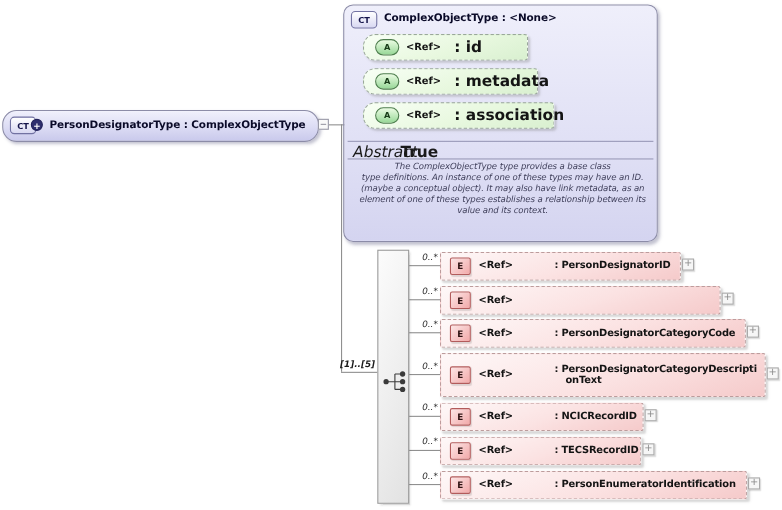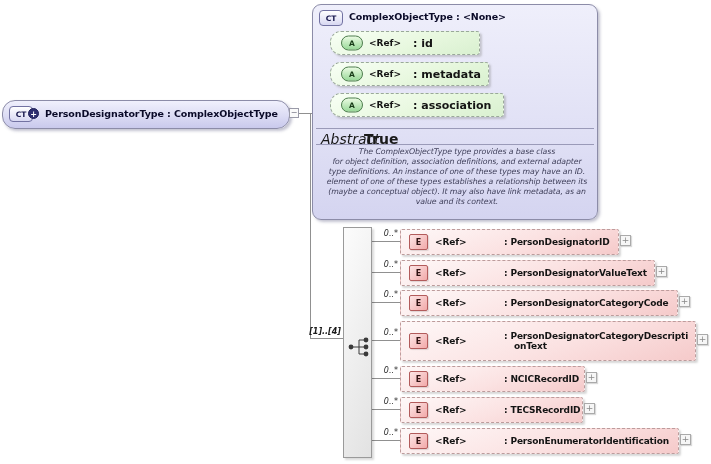--- a/index.html
+++ b/index.html
@@ -67,21 +67,21 @@
   .a-badge{
     position:absolute;left:10px;top:50%;transform:translateY(-50%);
     width:22px;height:15px;border:1px solid #4d7d4d;border-radius:8px;box-sizing:border-box;
     background:linear-gradient(180deg,#eafbe2,#98d898);
     color:#173a17;font-size:7.5px;font-weight:bold;
     display:flex;align-items:center;justify-content:center;
   }
   .attr-row .ref{position:absolute;left:38px;top:50%;transform:translateY(-50%);
     font-size:9px;font-weight:bold;color:#141414;white-space:nowrap;}
   .attr-row .name{position:absolute;left:82px;top:50%;transform:translateY(-50%);
-    font-size:11px;font-weight:bold;color:#141414;white-space:nowrap;}
+    font-size:14px;font-weight:bold;color:#141414;white-space:nowrap;}
 
   
   .elem-row{
     position:absolute;z-index:3;left:400px;height:24px;
     border:1px dashed #bc9c9c;border-radius:2px;
     background:linear-gradient(160deg,#fef8f8 0%,#fbe2e2 55%,#f5caca 100%);
     box-shadow:2px 2px 2px rgba(140,140,140,.35);
   }
   .e-badge{
     position:absolute;left:8px;top:50%;transform:translateY(-50%);
@@ -158,24 +158,23 @@
     <span class="ct-badge">
       <span>CT</span>
     </span>
     <span class="type-title">ComplexObjectType : &lt;None&gt;</span>
     <div class="sep" style="top:123px"></div>
     <span class="abstract-label">Abstract</span>
     <span class="abstract-value">True</span>
     <div class="sep" style="top:139px"></div>
     <div class="desc">
       <div>The ComplexObjectType type provides a base class</div>
-      <div>for object definition, association definitions, and external adapter</div>
       <div>type definitions. An instance of one of these types may have an ID.</div>
+      <div>(maybe a conceptual object). It may also have link metadata, as an</div>
       <div>element of one of these types establishes a relationship between its</div>
-      <div>(maybe a conceptual object). It may also have link metadata, as an</div>
       <div>value and its context.</div>
     </div>
   </div>
 
   <div class="attr-row" style="left:330px;top:31px;width:148px">
     <span class="a-badge">A</span>
     <span class="ref">&lt;Ref&gt;</span>
     <span class="name">: id</span>
   </div>
   <div class="attr-row" style="left:330px;top:62px;width:157px">
@@ -183,21 +182,21 @@
     <span class="ref">&lt;Ref&gt;</span>
     <span class="name">: metadata</span>
   </div>
   <div class="attr-row" style="left:330px;top:93px;width:172px">
     <span class="a-badge">A</span>
     <span class="ref">&lt;Ref&gt;</span>
     <span class="name">: association</span>
   </div>
 
   <div class="seq-bar"></div>
-  <span class="cardinality">[1]..[4]</span>
+  <span class="cardinality">[1]..[5]</span>
   <svg class="seq-glyph" width="24" height="22" viewBox="0 0 24 22">
     <circle cx="4" cy="11" r="2.4" fill="#3a3a3a"></circle>
     <line x1="4" y1="11" x2="12" y2="11" stroke="#3a3a3a" stroke-width="1"></line>
     <line x1="12" y1="4" x2="12" y2="18" stroke="#3a3a3a" stroke-width="1"></line>
     <line x1="12" y1="4" x2="18" y2="4" stroke="#3a3a3a" stroke-width="1"></line>
     <line x1="12" y1="11" x2="18" y2="11" stroke="#3a3a3a" stroke-width="1"></line>
     <line x1="12" y1="18" x2="18" y2="18" stroke="#3a3a3a" stroke-width="1"></line>
     <circle cx="19" cy="4" r="2.4" fill="#3a3a3a"></circle>
     <circle cx="19" cy="11" r="2.4" fill="#3a3a3a"></circle>
     <circle cx="19" cy="18" r="2.4" fill="#3a3a3a"></circle>
@@ -214,21 +213,20 @@
   <div class="elem-row" style="top:229px;width:217px">
     <span class="e-badge">E</span>
     <span class="ref">&lt;Ref&gt;</span>
     <span class="ename"><span class="l1">: PersonDesignatorID</span></span>
   </div>
   <div class="plusbox" style="left:620px;top:235px">+</div>
 
   <div class="elem-row" style="top:260px;width:253px">
     <span class="e-badge">E</span>
     <span class="ref">&lt;Ref&gt;</span>
-    <span class="ename"><span class="l1">: PersonDesignatorValueText</span></span>
   </div>
   <div class="plusbox" style="left:656px;top:266px">+</div>
 
   <div class="elem-row" style="top:290px;width:276px">
     <span class="e-badge">E</span>
     <span class="ref">&lt;Ref&gt;</span>
     <span class="ename"><span class="l1">: PersonDesignatorCategoryCode</span></span>
   </div>
   <div class="plusbox" style="left:679px;top:296px">+</div>
 

